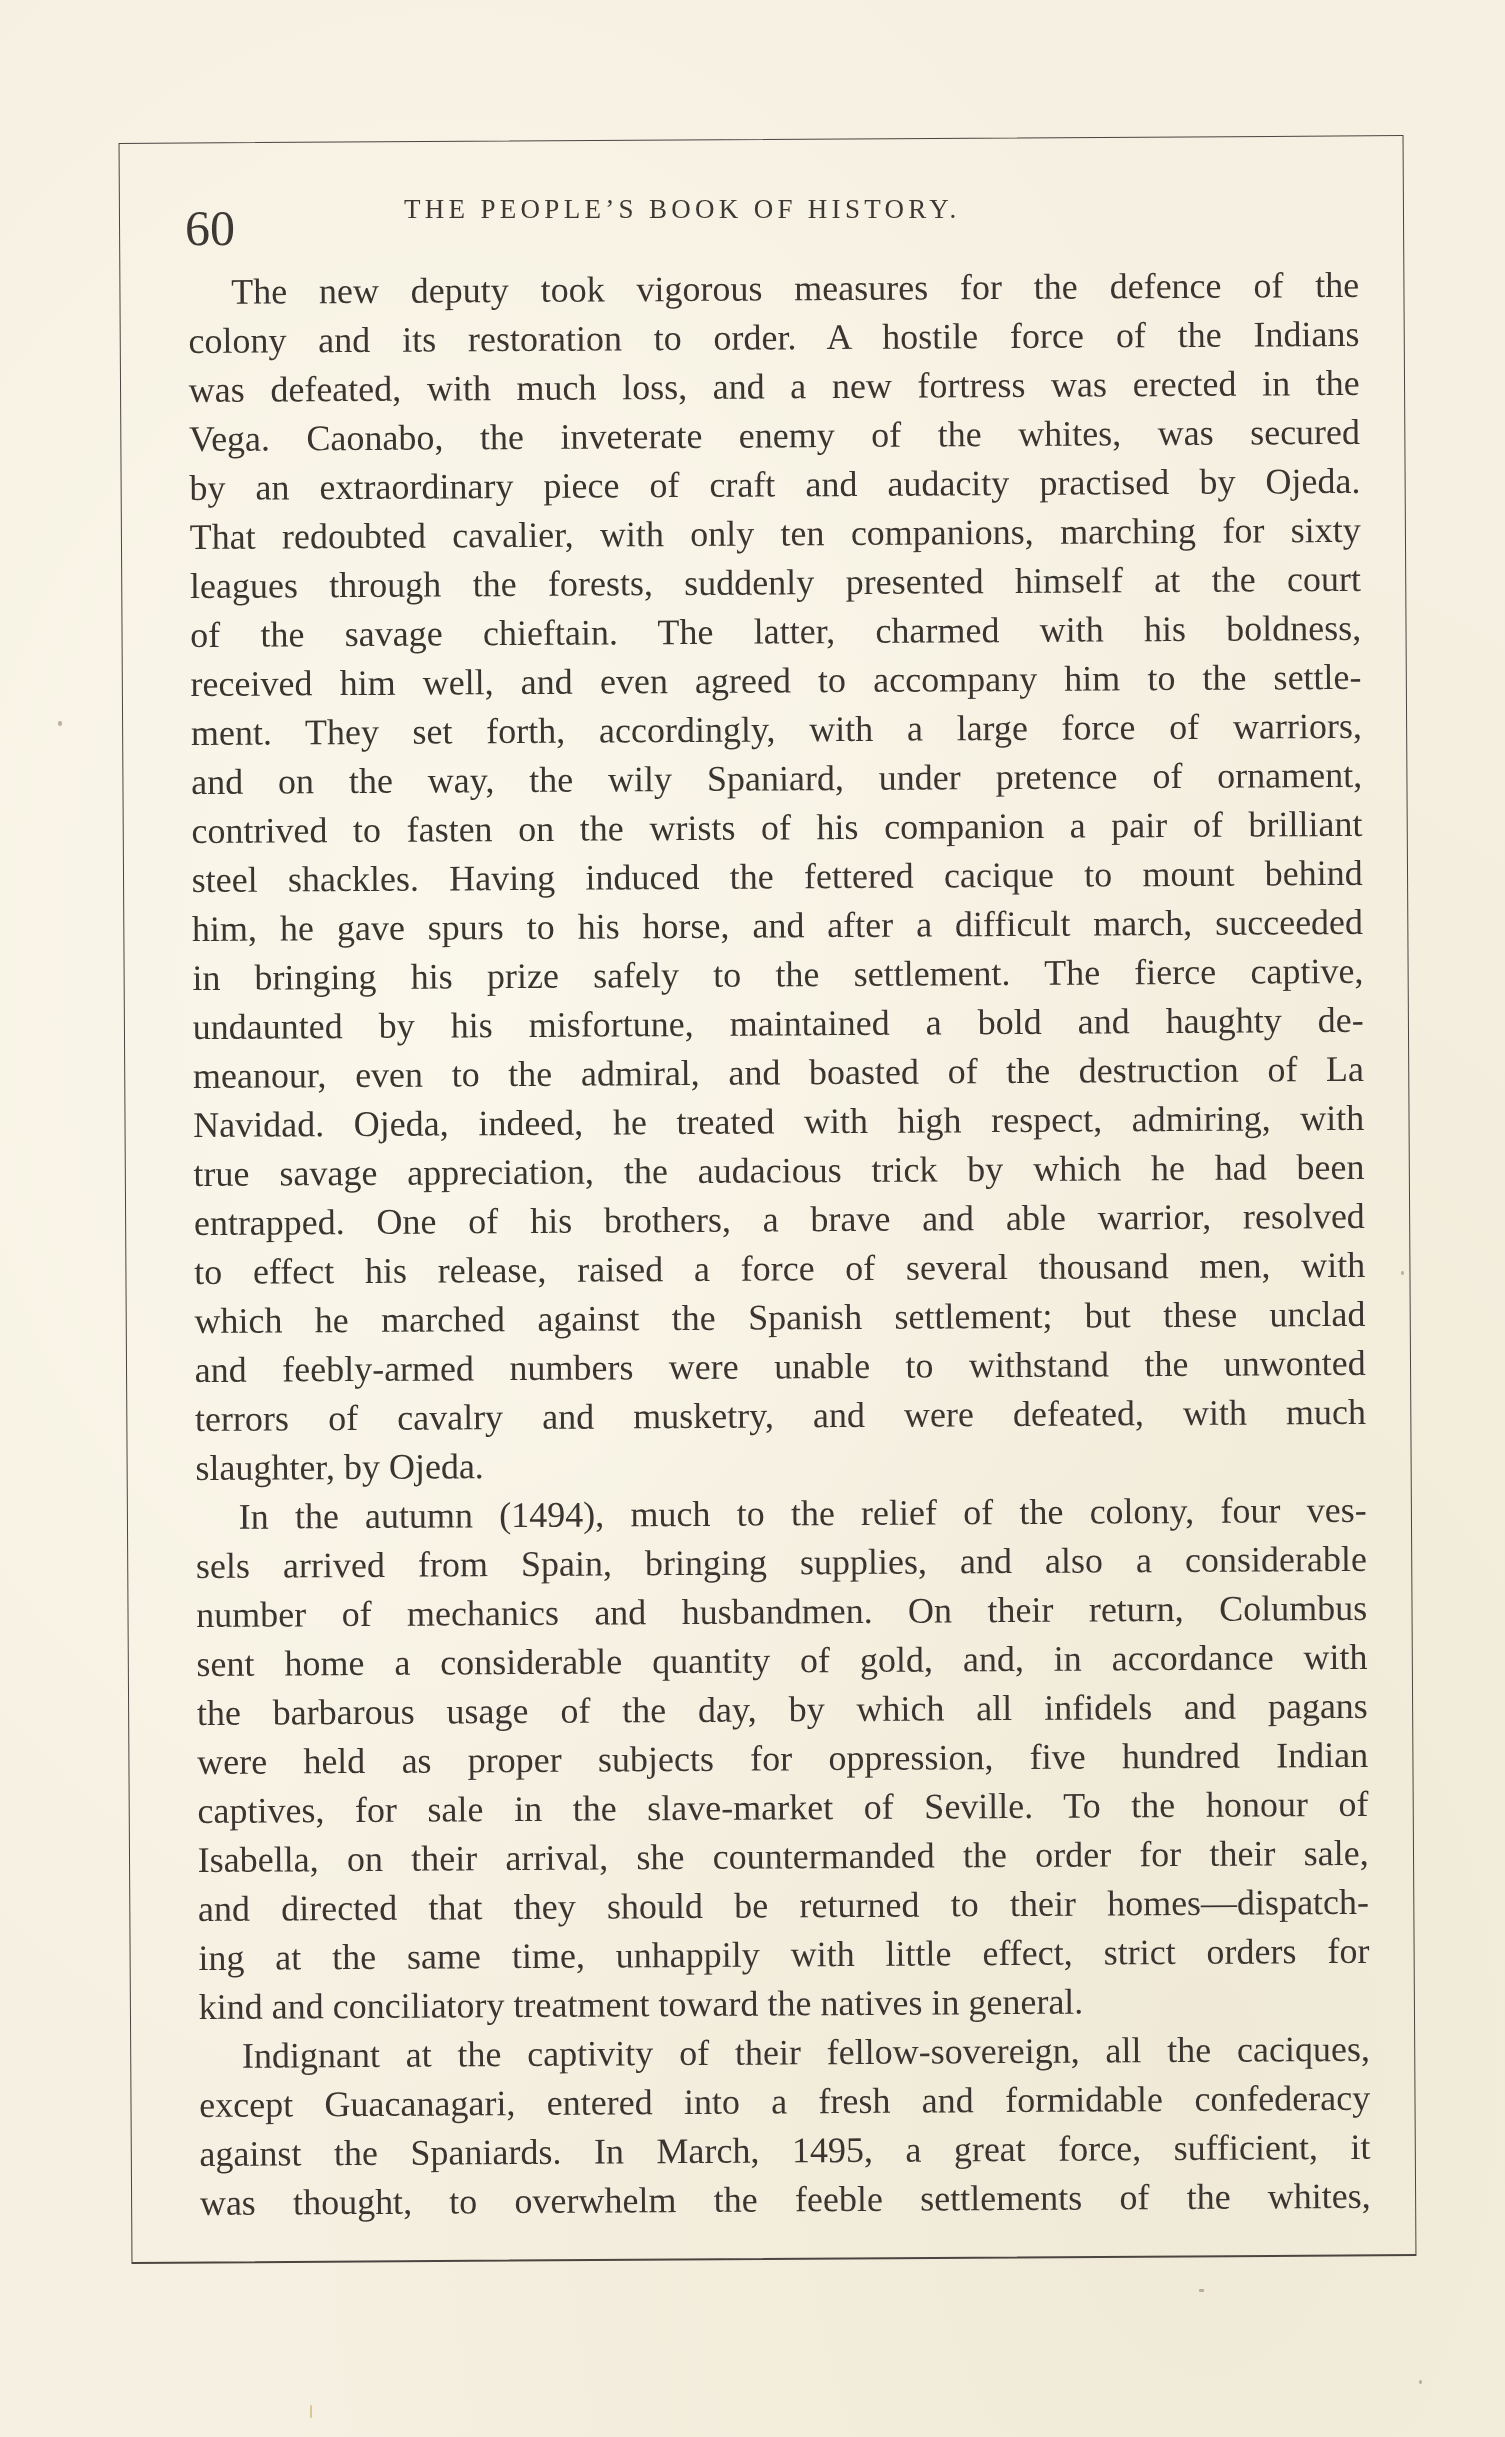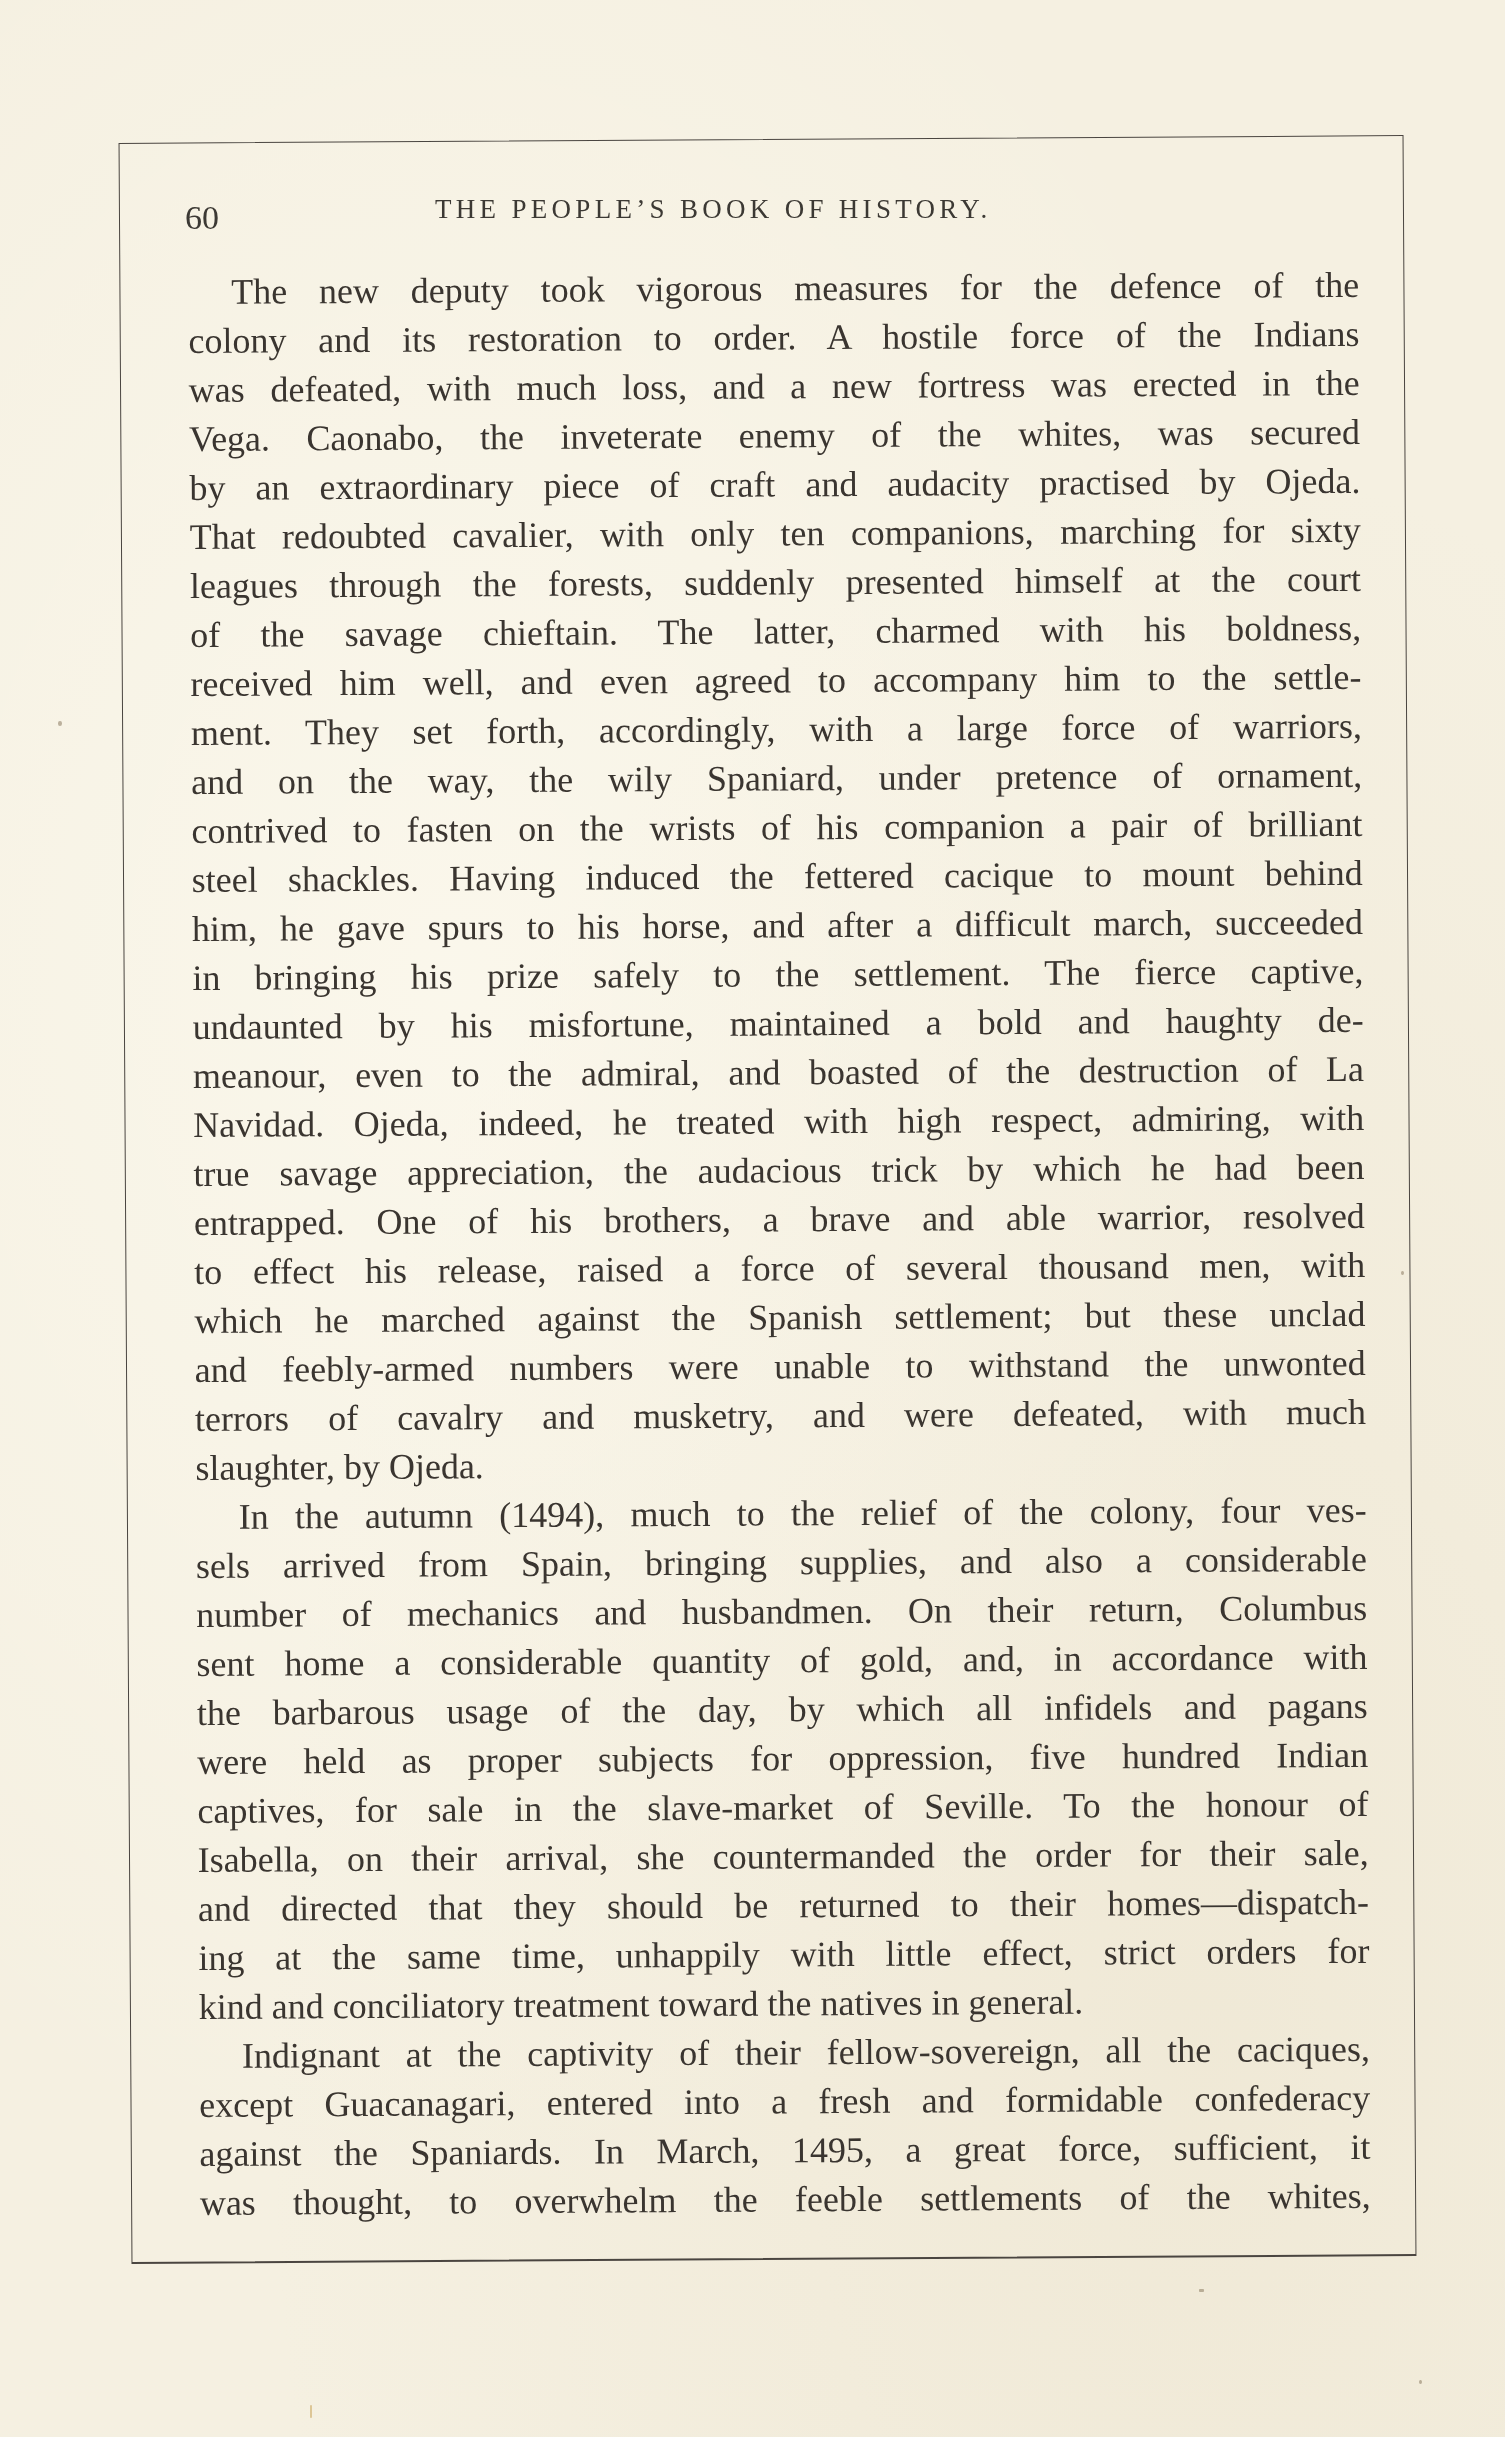--- a/index.html
+++ b/index.html
@@ -34,27 +34,27 @@
     border-bottom-width: 2.8px;
     box-sizing: border-box;
     transform: rotate(-0.35deg);
     transform-origin: 50% 50%;
   }
   .page-number {
     position: absolute;
     left: 185px;
     top: 199px;
     font-family: "Liberation Serif", "DejaVu Serif", serif;
-    font-size: 34px;
+    font-size: 50px;
     color: #3c3934;
     letter-spacing: 0px;
   }
   .running-head {
     position: absolute;
-    left: 435px;
+    left: 404px;
     top: 194px;
     width: 705px;
     font-family: "Liberation Serif", "DejaVu Serif", serif;
     font-size: 27px;
     letter-spacing: 4.3px;
     color: #3c3934;
     white-space: nowrap;
   }
   .body-text {
     position: absolute;

